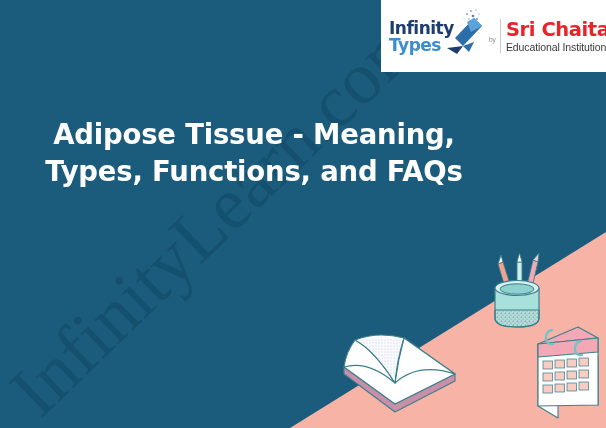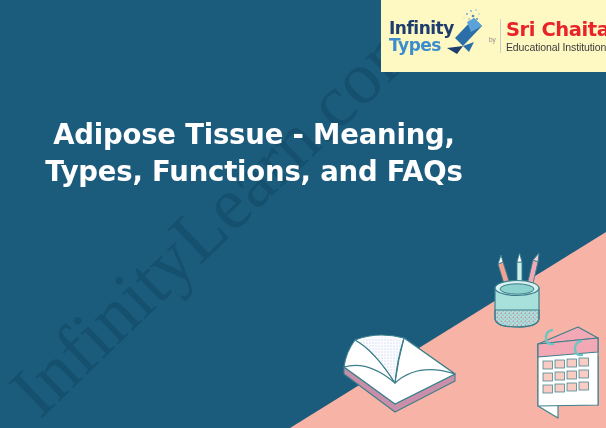--- a/index.html
+++ b/index.html
@@ -40,21 +40,21 @@
     opacity: 0.92;
   }
 
   
   .logo-box {
     position: absolute;
     left: 381px;
     top: 0px;
     width: 225px;
     height: 72px;
-    background: #fef9c3;
+    background: #ffffff;
     z-index: 6;
     display: flex;
     align-items: center;
     box-sizing: border-box;
     padding: 0 6px 0 8px;
   }
   .logo-il {
     position: relative;
     width: 96px;
     height: 52px;

